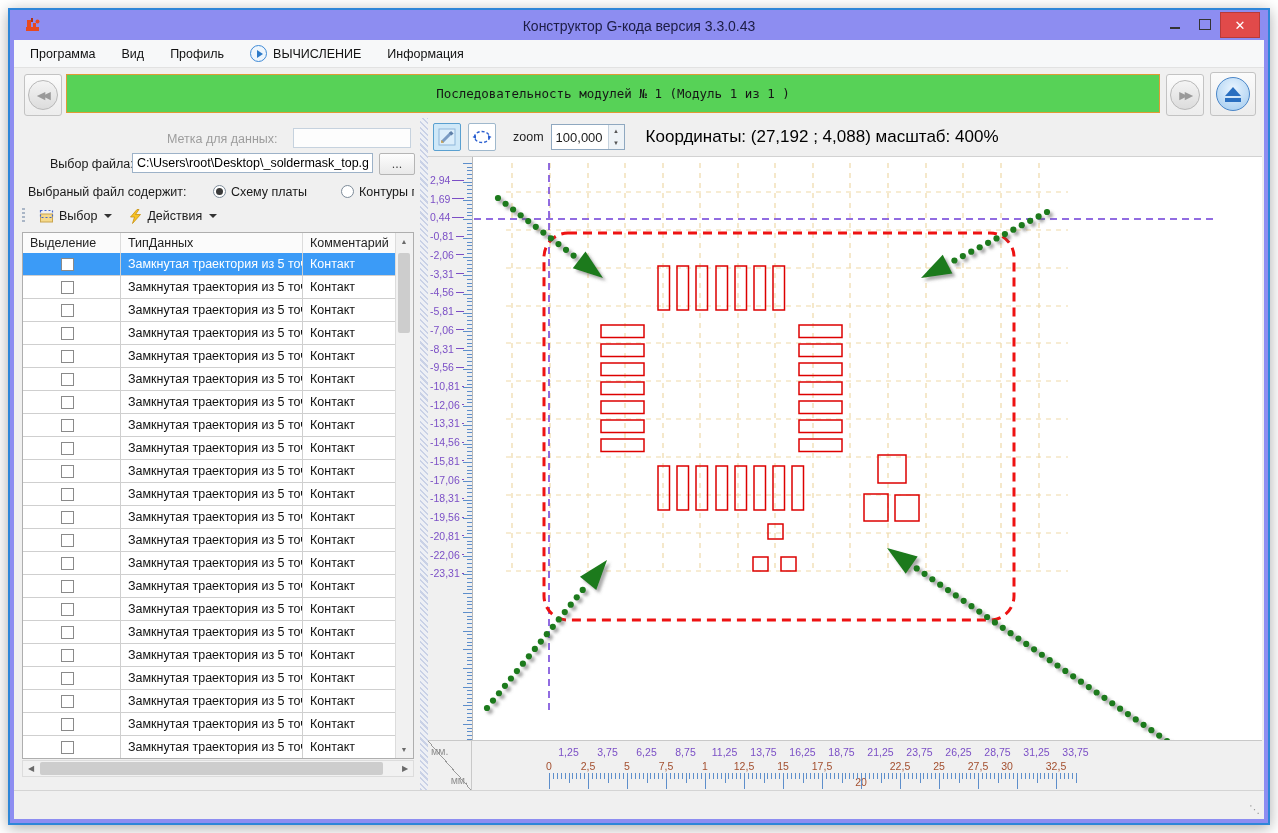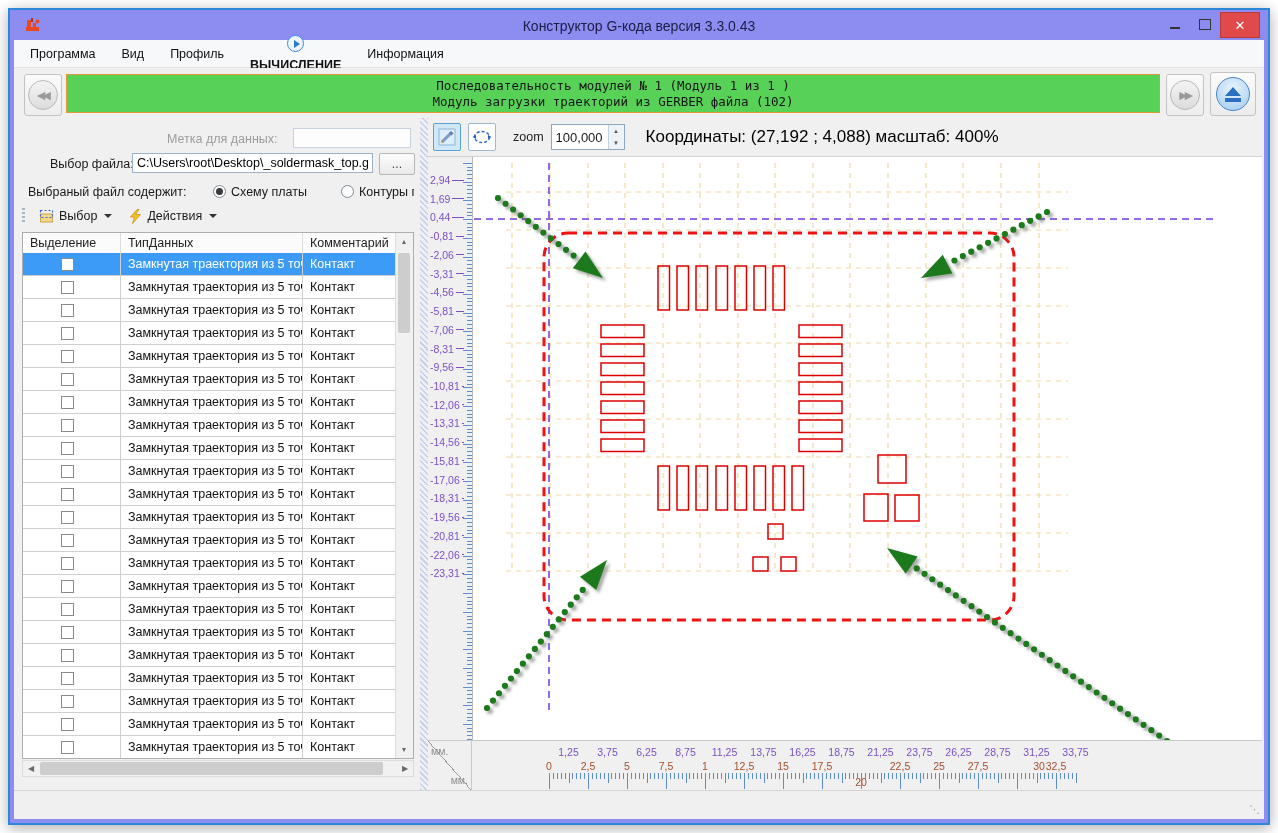--- a/index.html
+++ b/index.html
@@ -18,21 +18,21 @@
   .wc-min .bar{width:10px;height:2px;background:#333;margin-top:8px;}
   .wc-max .box{width:10px;height:9px;border:1.5px solid #333;background:transparent;}
   .wc-close{width:38px;height:24px;background:#e14a4a;border:1px solid #b83a3a;color:#fff;
             display:flex;align-items:center;justify-content:center;font-size:13px;}
   .content{left:14px;top:40px;width:1250px;height:779px;background:#f0f0f0;}
 
   
   .menubar{left:14px;top:40px;width:1250px;height:28px;background:#f7f8f9;border-bottom:1px solid #e2e2e2;
            display:flex;align-items:center;padding-left:16px;box-sizing:border-box;gap:26px;}
   .menu-item{display:inline-flex;align-items:center;gap:6px;color:#111;}
-  .menu-item.bold{font-weight:bold;flex-direction:column;}
+  .menu-item.bold{font-weight:normal;}
   .play-circle{width:15px;height:15px;border-radius:50%;border:1.5px solid #3f8ad6;background:#eef6fd;
                display:inline-flex;align-items:center;justify-content:center;}
   .play-tri{width:0;height:0;border-left:6px solid #2d7ac8;border-top:4px solid transparent;border-bottom:4px solid transparent;margin-left:2px;}
 
   
   .navrow-bg{left:14px;top:68px;width:1250px;height:50px;background:#f0f0f0;}
   .navbtn{width:36px;height:40px;background:linear-gradient(#fbfbfb,#ededed);border:1px solid #c3c3c3;border-radius:3px;
           display:flex;align-items:center;justify-content:center;}
   .navcirc{width:28px;height:28px;border-radius:50%;border:1px solid #b8b8b8;background:linear-gradient(#f4f4f4,#dcdcdc);
            display:flex;align-items:center;justify-content:center;color:#9a9a9a;font-size:15px;font-weight:bold;letter-spacing:-2px;}
@@ -162,21 +162,20 @@
         <span>Информация</span>
       </span>
     </div>
 
   <div class="abs navrow-bg"></div>
   <div class="abs navbtn" style="left:24px;top:74px;">
     <div class="navcirc">◂◂</div>
   </div>
   <div class="abs banner">
     <div>Последовательность модулей № 1 (Модуль 1 из 1 )</div>
-    <div>Модуль загрузки траекторий из GERBER файла (102)</div>
   </div>
   <div class="abs navbtn" style="left:1166px;top:74px;">
     <div class="navcirc">▸▸</div>
   </div>
   <div class="abs ejectbtn" style="left:1210px;top:72px;">
     <div class="ejectcirc">
       <div class="eject-tri"></div>
         <div class="eject-bar"></div>
     </div>
   </div>
@@ -853,21 +852,21 @@
       <div class="hlab" style="left: 155px; top: 19px; color: rgb(163, 79, 47);">5</div>
       <div class="hlab" style="left: 194px; top: 19px; color: rgb(163, 79, 47);">7,5</div>
       <div class="hlab" style="left: 233px; top: 19px; color: rgb(163, 79, 47);">1</div>
       <div class="hlab" style="left: 272px; top: 19px; color: rgb(163, 79, 47);">12,5</div>
       <div class="hlab" style="left: 311px; top: 19px; color: rgb(163, 79, 47);">15</div>
       <div class="hlab" style="left: 350px; top: 19px; color: rgb(163, 79, 47);">17,5</div>
       <div class="hlab" style="left: 389px; top: 35px; color: rgb(163, 79, 47);">20</div>
       <div class="hlab" style="left: 428px; top: 19px; color: rgb(163, 79, 47);">22,5</div>
       <div class="hlab" style="left: 467px; top: 19px; color: rgb(163, 79, 47);">25</div>
       <div class="hlab" style="left: 506px; top: 19px; color: rgb(163, 79, 47);">27,5</div>
-      <div class="hlab" style="left: 567px; top: 19px; color: rgb(163, 79, 47);">30</div>
+      <div class="hlab" style="left: 535px; top: 19px; color: rgb(163, 79, 47);">30</div>
       <div class="hlab" style="left: 584px; top: 19px; color: rgb(163, 79, 47);">32,5</div>
       <div class="htick" style="left: 77px; top: 32px; height: 16px; background: rgb(93, 142, 203);"></div>
       <div class="htick" style="left: 80.9px; top: 32px; height: 6px; background: rgb(93, 142, 203);"></div>
       <div class="htick" style="left: 84.8px; top: 32px; height: 6px; background: rgb(93, 142, 203);"></div>
       <div class="htick" style="left: 88.7px; top: 32px; height: 6px; background: rgb(93, 142, 203);"></div>
       <div class="htick" style="left: 92.6px; top: 32px; height: 6px; background: rgb(93, 142, 203);"></div>
       <div class="htick" style="left: 96.5px; top: 32px; height: 10px; background: rgb(93, 142, 203);"></div>
       <div class="htick" style="left: 100.4px; top: 32px; height: 6px; background: rgb(93, 142, 203);"></div>
       <div class="htick" style="left: 104.3px; top: 32px; height: 6px; background: rgb(93, 142, 203);"></div>
       <div class="htick" style="left: 108.2px; top: 32px; height: 6px; background: rgb(93, 142, 203);"></div>

